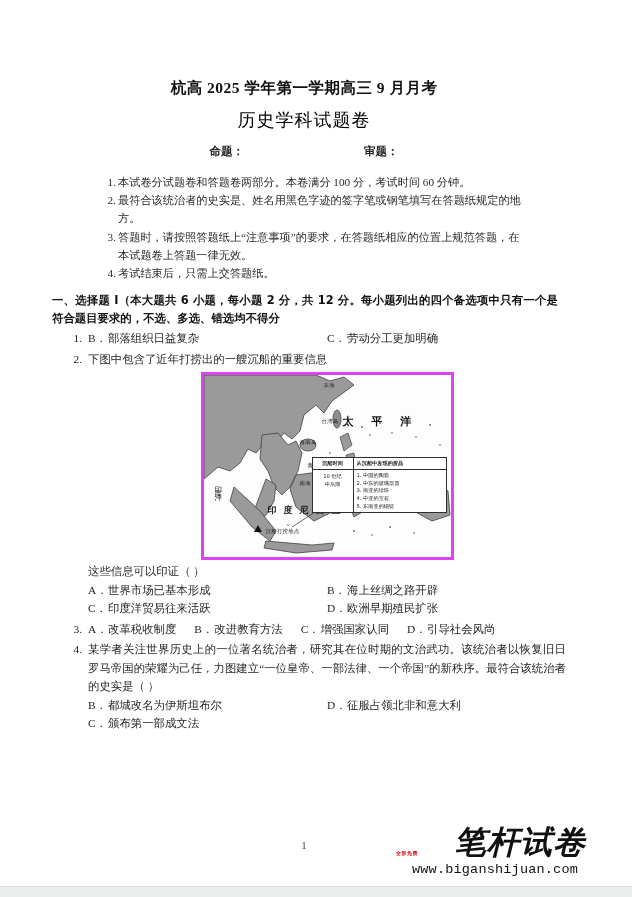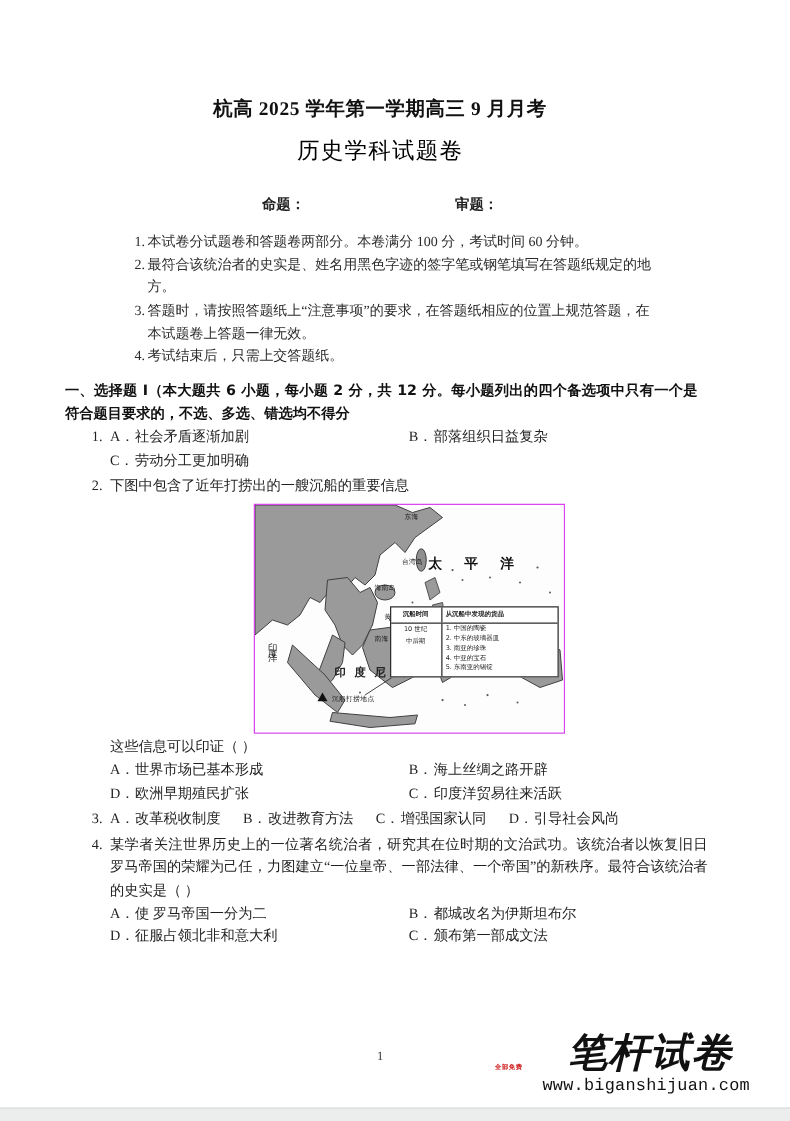--- a/index.html
+++ b/index.html
@@ -44,21 +44,21 @@
     font-family: "DejaVu Sans", "Liberation Sans", sans-serif;
     letter-spacing: 1px;
     margin: 0;
     padding-top: 10px;
     color: #000;
   }
   .byline {
     display: flex;
     justify-content: center;
     gap: 120px;
-    margin-top: 24px;
+    margin-top: 12px;
     font-size: 11.5px;
     font-weight: bold;
     font-family: "DejaVu Sans", "Liberation Sans", sans-serif;
     color: #222;
   }
 
   
   .instructions {
     margin: 14px 0 0 0;
     padding: 0;
@@ -142,21 +142,21 @@
   .figure-wrap {
     display: flex;
     justify-content: center;
     margin-top: 4px;
     margin-bottom: 2px;
   }
   .map-frame {
     position: relative;
     width: 247px;
     height: 182px;
-    border: 1px solid #d946ef;
+    border: 3px solid #d946ef;
     background: #fbfbfb;
     overflow: hidden;
     font-family: "DejaVu Sans", "Liberation Sans", sans-serif;
   }
   .map-frame svg { position: absolute; left: 0; top: 0; }
   .map-label {
     position: absolute;
     font-size: 5.4px;
     color: #1c1c1c;
     white-space: nowrap;
@@ -237,21 +237,20 @@
     color: #111;
     letter-spacing: 1px;
     line-height: 1;
     text-align: right;
     padding-right: 14px;
     font-style: italic;
   }
   .wm-row {
     position: relative;
     margin-top: 1px;
-    text-align: right;
   }
   .wm-free {
     position: absolute;
     left: 6px;
     top: -9px;
     font-size: 5px;
     color: #cc1111;
     font-family: "DejaVu Sans", "Liberation Sans", sans-serif;
     font-weight: bold;
     letter-spacing: 0.5px;
@@ -304,23 +303,20 @@
       </li>
     </ol>
 
     <div class="section-head">一、选择题 I（本大题共 6 小题，每小题 2 分，共 12 分。每小题列出的四个备选项中只有一个是符合题目要求的，不选、多选、错选均不得分</div>
 
     <ol class="qlist">
 
       <li class="q">
         <span class="qnum">1.</span>
         <div class="opts">
-          <div class="opt">
-            <span class="lbl">A．</span><span>社会矛盾逐渐加剧</span>
-          </div>
           <div class="opt">
             <span class="lbl">B．</span><span>部落组织日益复杂</span>
           </div>
           <div class="opt">
             <span class="lbl">C．</span><span>劳动分工更加明确</span>
           </div>
         </div>
       </li>
 
       <li class="q">
@@ -418,24 +414,24 @@
 
         <span class="stem">这些信息可以印证（        ）</span>
         <div class="opts">
           <div class="opt">
             <span class="lbl">A．</span><span>世界市场已基本形成</span>
           </div>
           <div class="opt">
             <span class="lbl">B．</span><span>海上丝绸之路开辟</span>
           </div>
           <div class="opt">
+            <span class="lbl">C．</span><span>印度洋贸易往来活跃</span>
+          </div>
+          <div class="opt">
             <span class="lbl">D．</span><span>欧洲早期殖民扩张</span>
-          </div>
-          <div class="opt">
-            <span class="lbl">C．</span><span>印度洋贸易往来活跃</span>
           </div>
         </div>
       </li>
 
       <li class="q">
         <span class="qnum">3.</span>
         <div class="opts inline-4">
           <div class="opt">
             <span class="lbl">A．</span><span>改革税收制度</span>
           </div>
@@ -448,23 +444,20 @@
           <div class="opt">
             <span class="lbl">D．</span><span>引导社会风尚</span>
           </div>
         </div>
       </li>
 
       <li class="q">
         <span class="qnum">4.</span>
         <span class="stem">某学者关注世界历史上的一位著名统治者，研究其在位时期的文治武功。该统治者以恢复旧日罗马帝国的荣耀为己任，力图建立“一位皇帝、一部法律、一个帝国”的新秩序。最符合该统治者的史实是（        ）</span>
         <div class="opts">
-          <div class="opt">
-            <span class="lbl">A．</span><span>使 罗马帝国一分为二</span>
-          </div>
           <div class="opt">
             <span class="lbl">B．</span><span>都城改名为伊斯坦布尔</span>
           </div>
           <div class="opt">
             <span class="lbl">D．</span><span>征服占领北非和意大利</span>
           </div>
           <div class="opt">
             <span class="lbl">C．</span><span>颁布第一部成文法</span>
           </div>
         </div>

